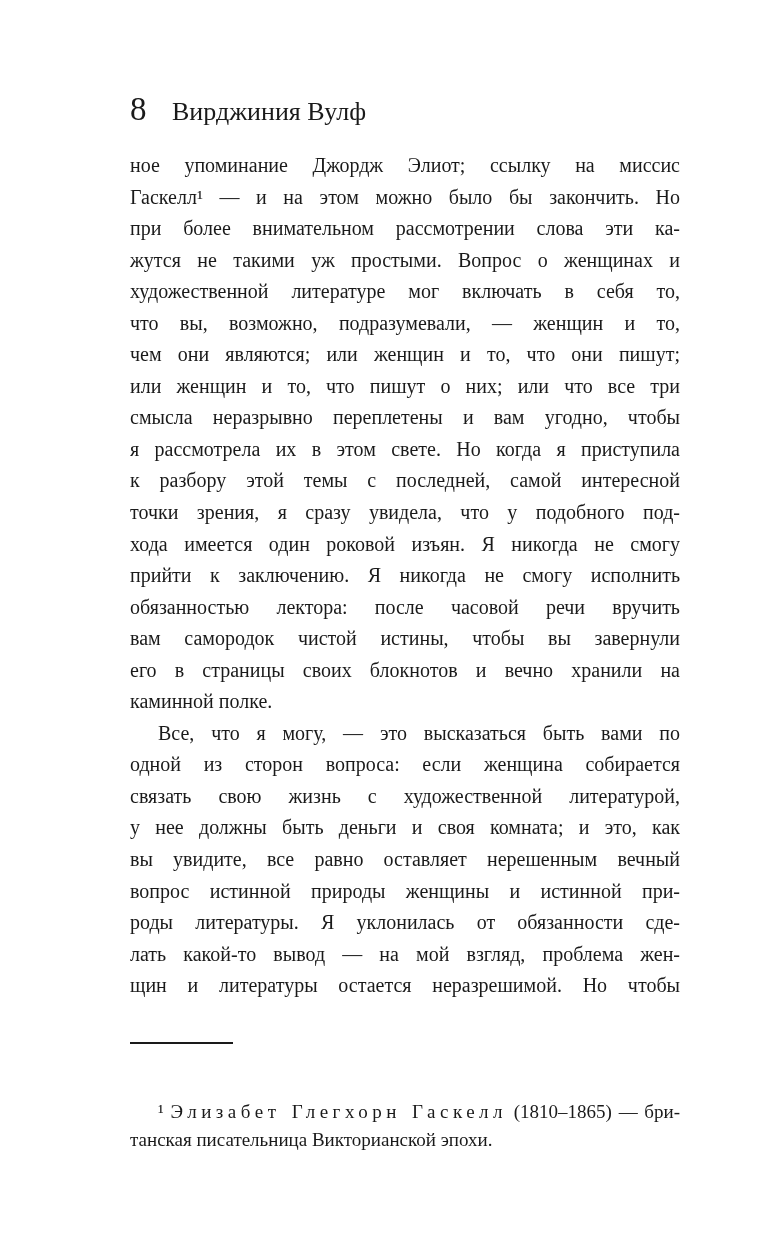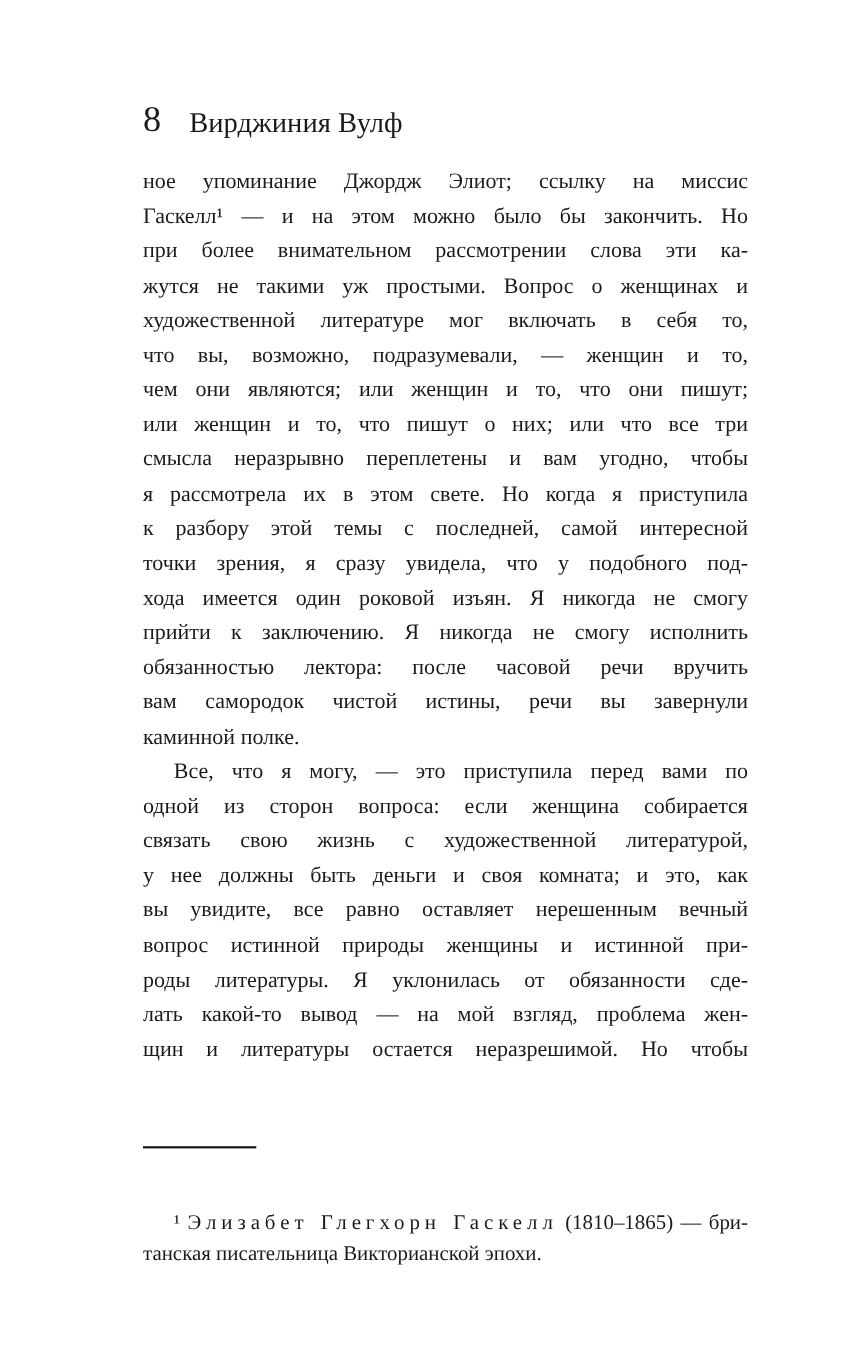--- a/index.html
+++ b/index.html
@@ -87,25 +87,26 @@
       <div class="line">что вы, возможно, подразумевали, — женщин и то,</div>
       <div class="line">чем они являются; или женщин и то, что они пишут;</div>
       <div class="line">или женщин и то, что пишут о них; или что все три</div>
       <div class="line">смысла неразрывно переплетены и вам угодно, чтобы</div>
       <div class="line">я рассмотрела их в этом свете. Но когда я приступила</div>
       <div class="line">к разбору этой темы с последней, самой интересной</div>
       <div class="line">точки зрения, я сразу увидела, что у подобного под-</div>
       <div class="line">хода имеется один роковой изъян. Я никогда не смогу</div>
       <div class="line">прийти к заключению. Я никогда не смогу исполнить</div>
       <div class="line">обязанностью лектора: после часовой речи вручить</div>
-      <div class="line">вам самородок чистой истины, речи вы завернули</div>
+      <div class="line">вам самородок чистой истины, чтобы вы завернули</div>
+      <div class="line">его в страницы своих блокнотов и вечно хранили на</div>
       <div class="line last-left">каминной полке.</div>
     </div>
     <div>
-      <div class="line indent">Все, что я могу, — это приступила перед вами по</div>
+      <div class="line indent">Все, что я могу, — это высказаться быть вами по</div>
       <div class="line">одной из сторон вопроса: если женщина собирается</div>
       <div class="line">связать свою жизнь с художественной литературой,</div>
       <div class="line">у нее должны быть деньги и своя комната; и это, как</div>
       <div class="line">вы увидите, все равно оставляет нерешенным вечный</div>
       <div class="line">вопрос истинной природы женщины и истинной при-</div>
       <div class="line">роды литературы. Я уклонилась от обязанности сде-</div>
       <div class="line">лать какой-то вывод — на мой взгляд, проблема жен-</div>
       <div class="line">щин и литературы остается неразрешимой. Но чтобы</div>
     </div>
   </div>

